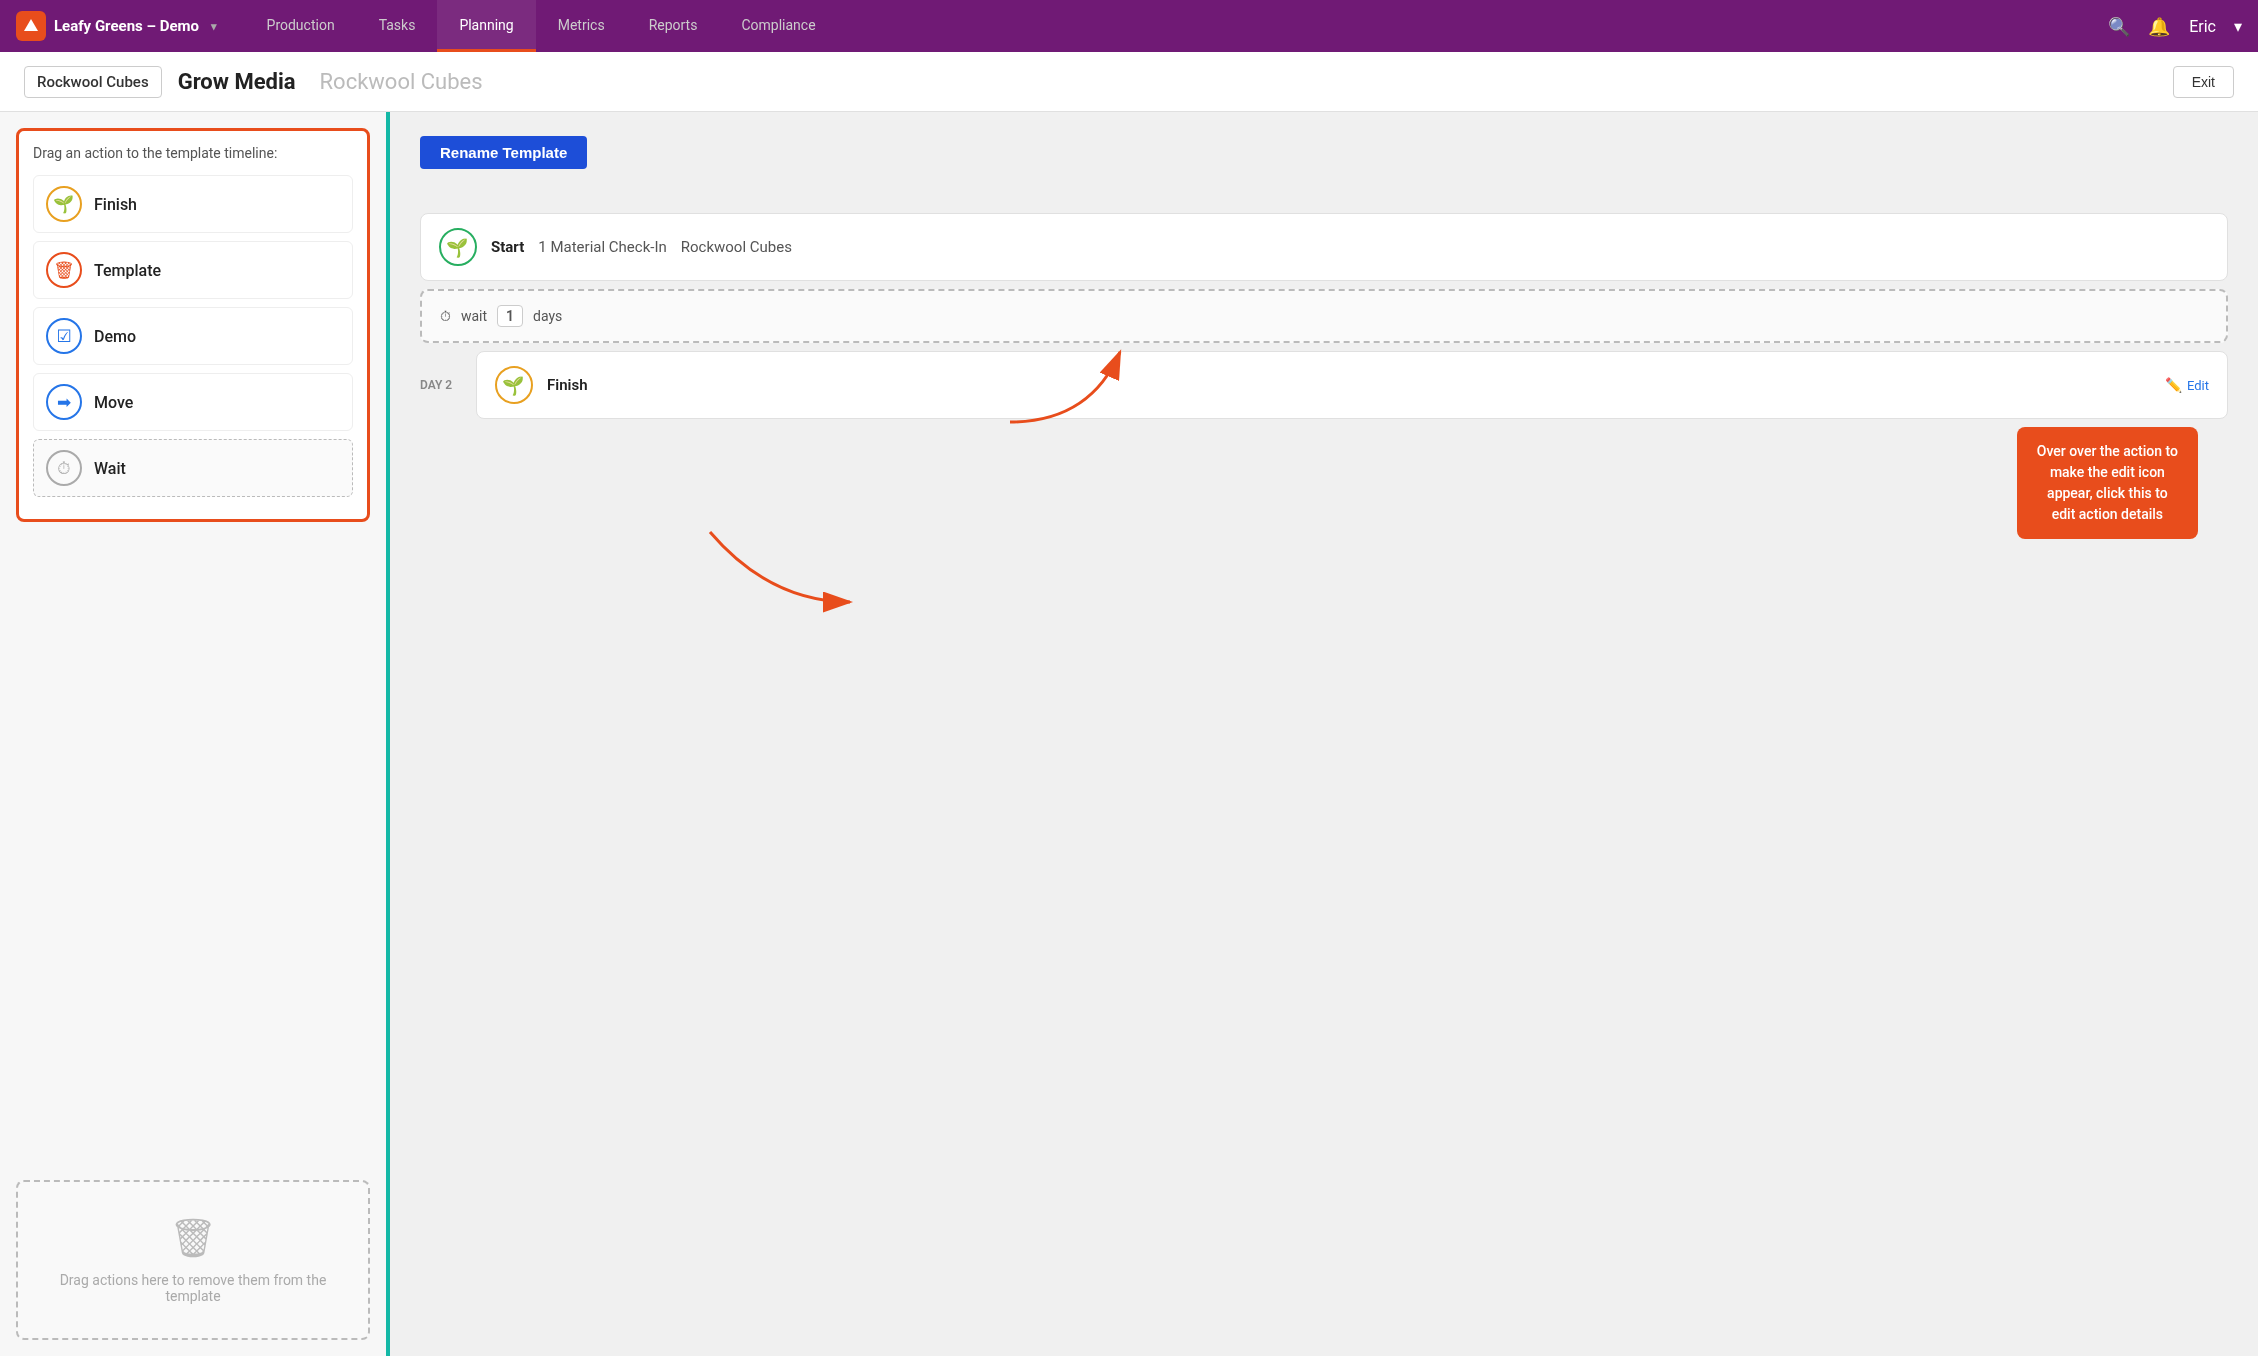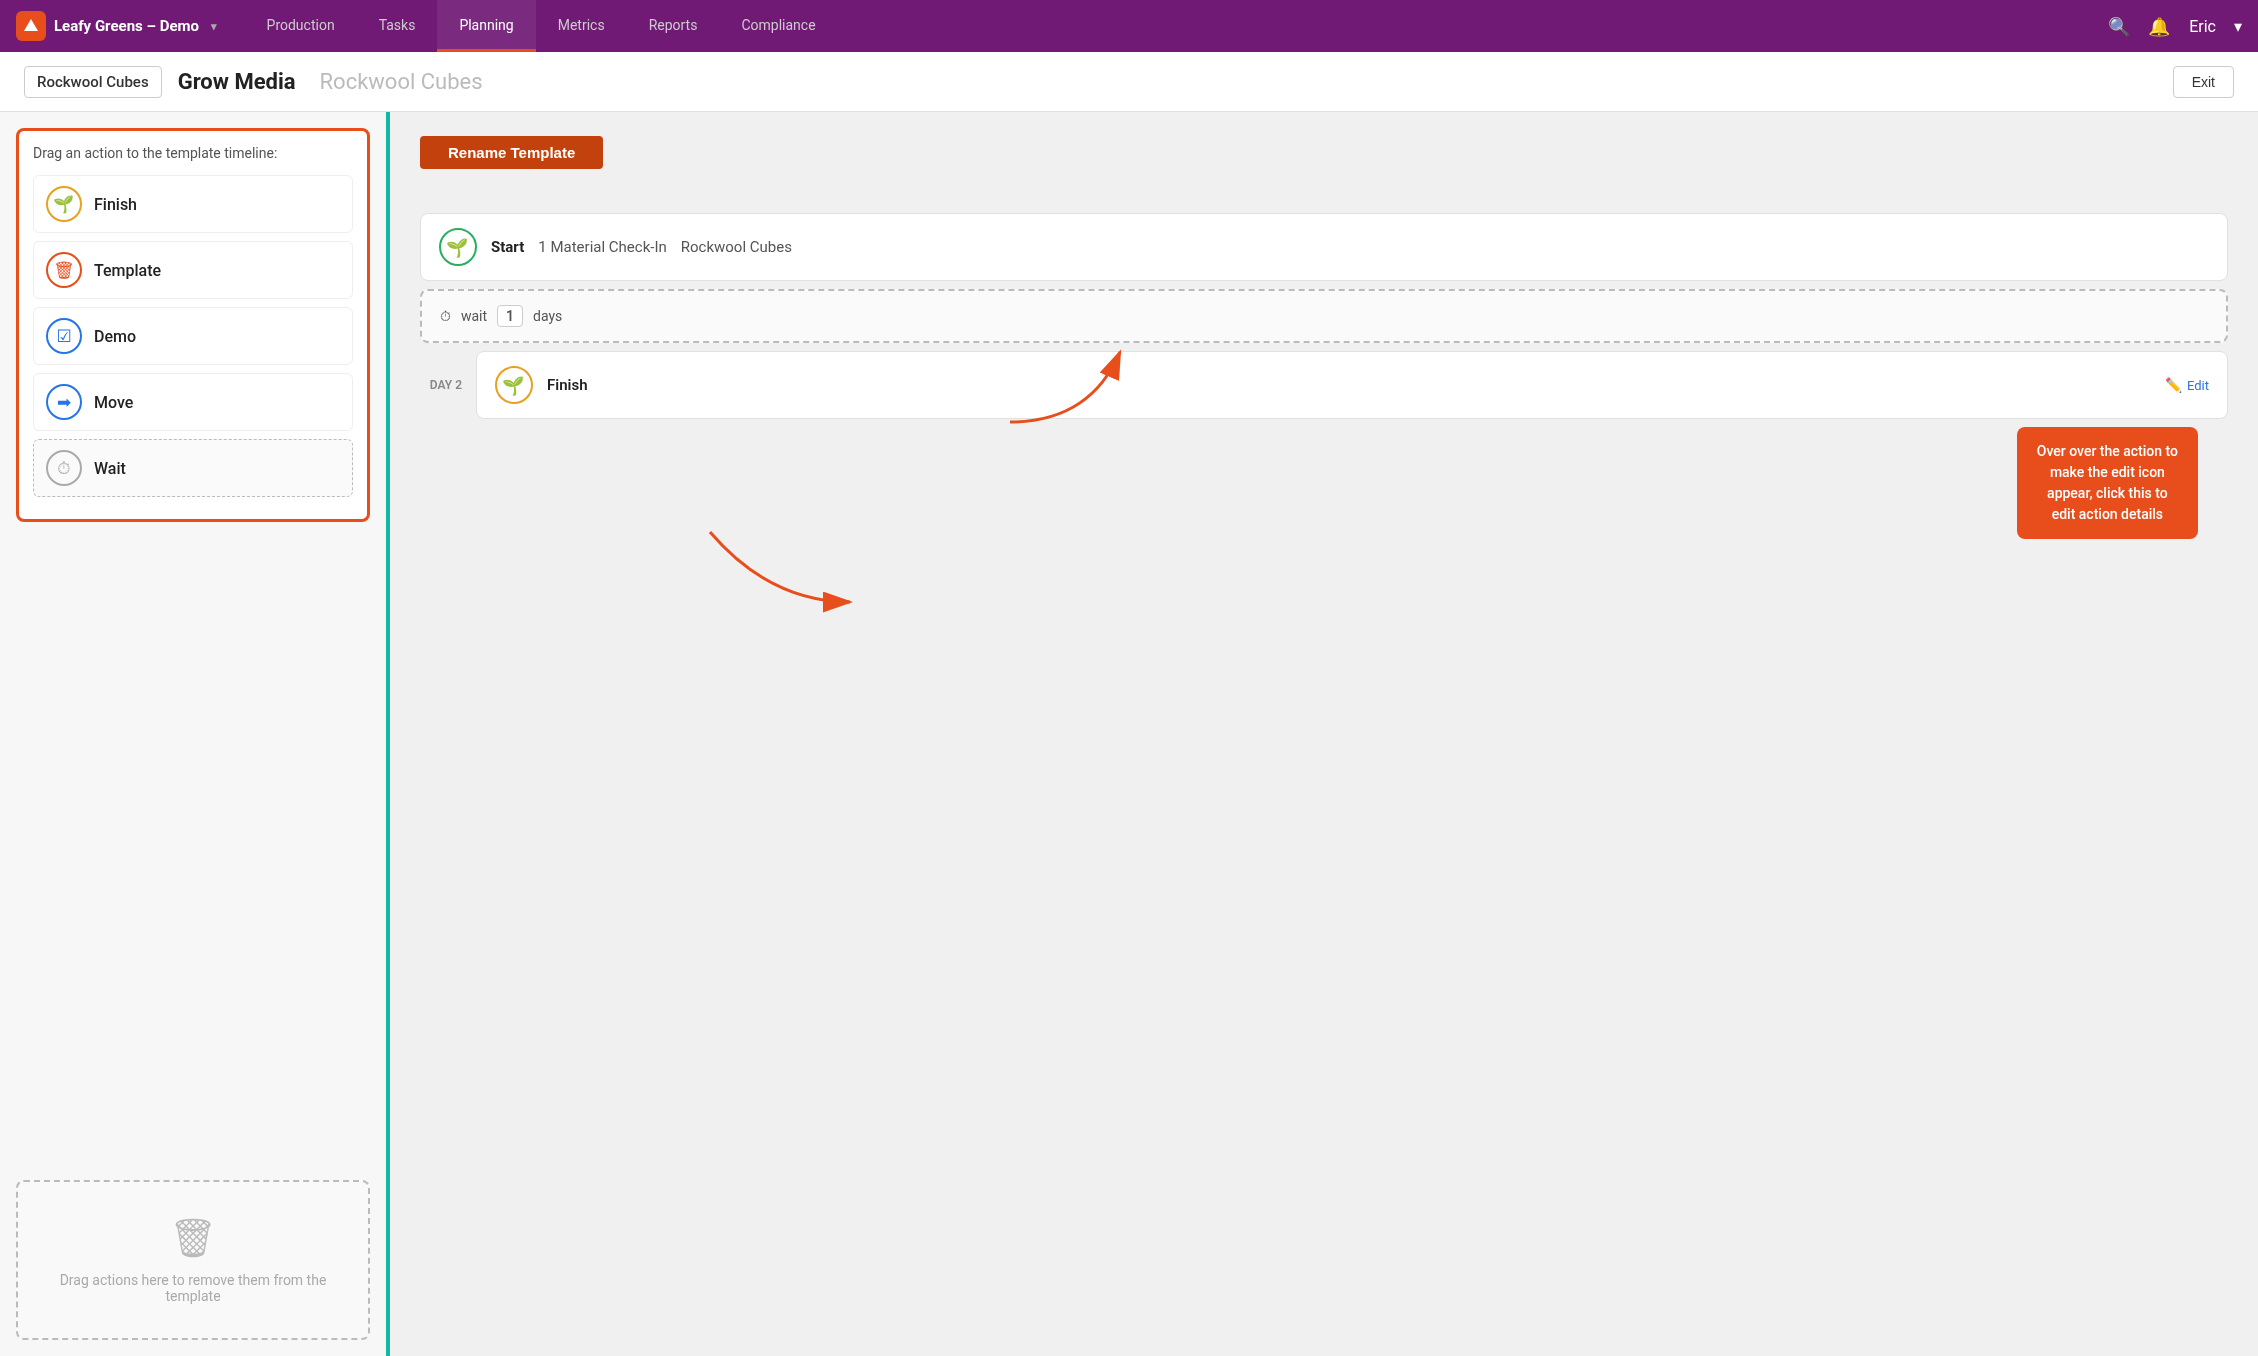--- a/index.html
+++ b/index.html
@@ -164,25 +164,25 @@
     
     .timeline-area {
       flex: 1;
       padding: 24px 30px;
       overflow-y: auto;
       position: relative;
     }
 
     
     .rename-btn {
-      background: #c2410c;
+      background: #1d4ed8;
       color: white;
       border: none;
       border-radius: 4px;
-      padding: 8px 28px;
+      padding: 8px 20px;
       font-size: 15px;
       font-weight: 600;
       cursor: pointer;
       display: inline-block;
       margin-bottom: 24px;
     }
 
     
     .timeline-item {
       background: white;
@@ -239,21 +239,21 @@
       display: flex;
       align-items: center;
       gap: 14px;
       margin-bottom: 8px;
     }
     .day-label {
       font-size: 12px;
       color: #888;
       font-weight: 600;
       min-width: 42px;
-      text-align: right;
+      text-align: left;
     }
     .edit-btn {
       margin-left: auto;
       color: #2575e8;
       font-size: 13px;
       cursor: pointer;
       display: flex;
       align-items: center;
       gap: 4px;
     }

